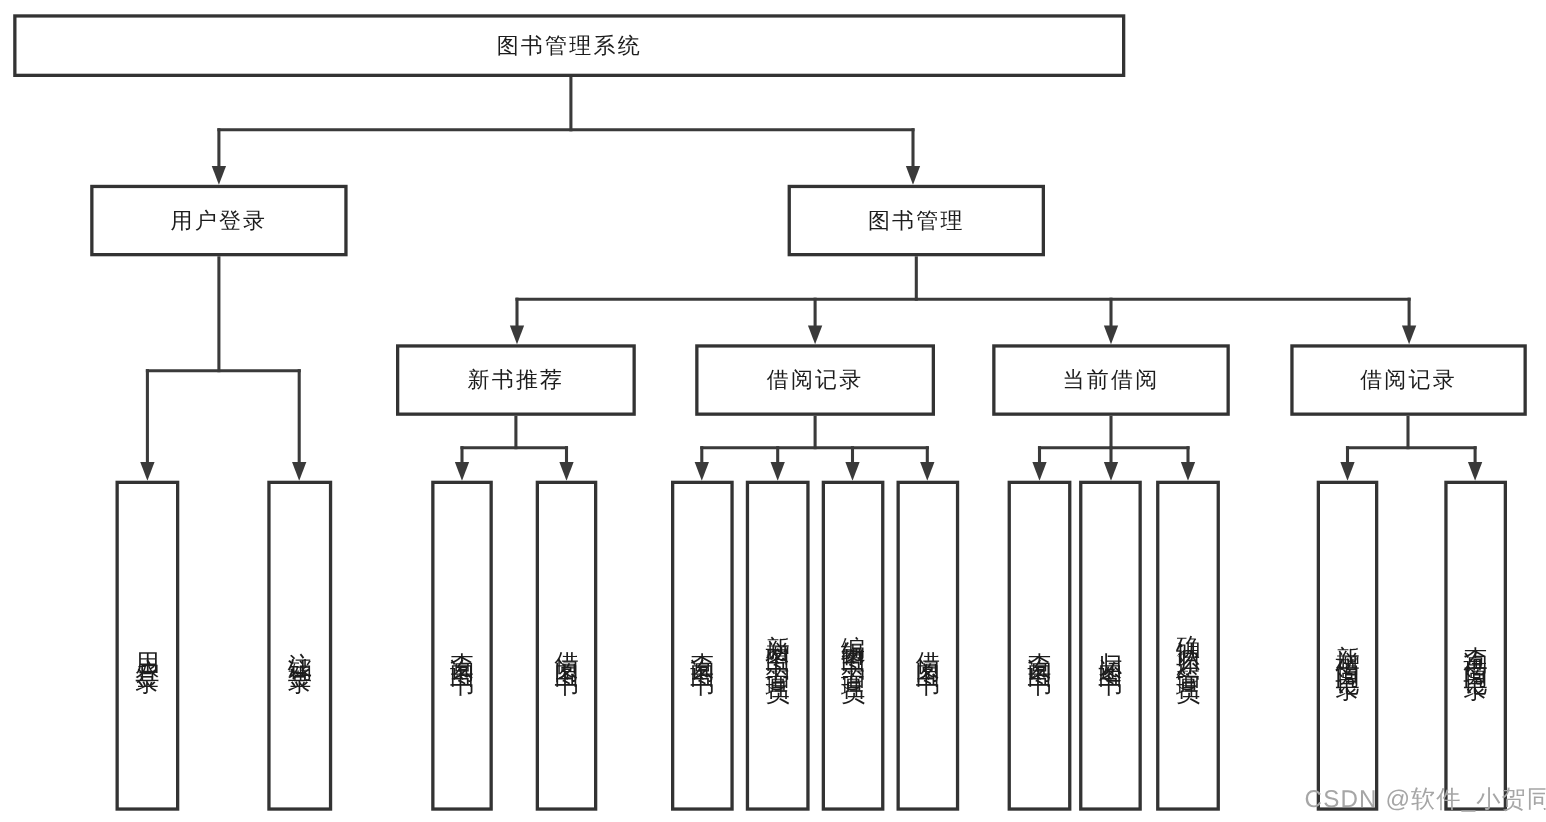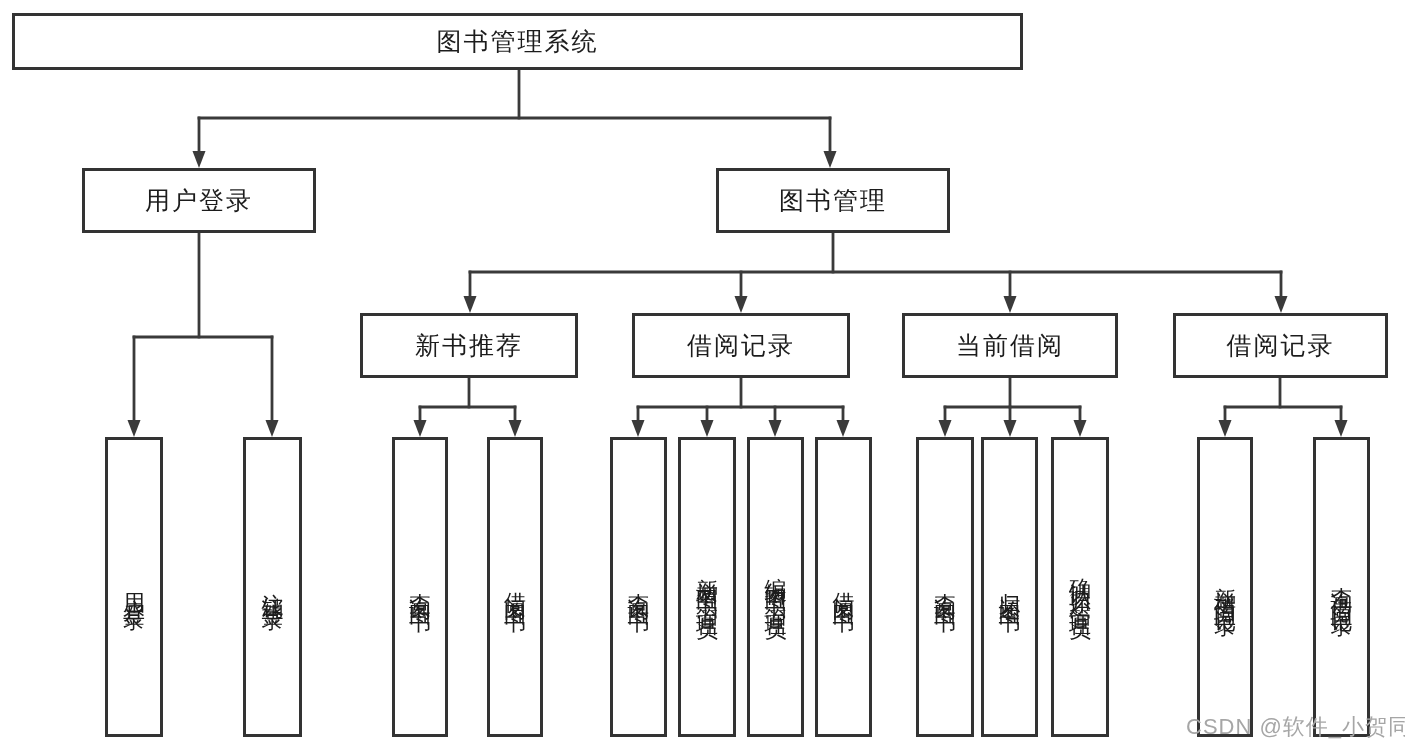--- a/index.html
+++ b/index.html
@@ -14,21 +14,21 @@
     color:var(--text);
   }
   #stage svg{position:absolute;left:0;top:0}
   svg line{stroke:var(--line);stroke-width:2.8;stroke-linecap:square}
   svg polygon{fill:var(--line)}
   .hbox,.vbox{
     position:absolute;box-sizing:border-box;background:#fff;
     border:3px solid var(--box-border);
     display:flex;align-items:center;justify-content:center;
   }
-  .hbox{font-size:25px;letter-spacing:2px;white-space:nowrap}
+  .hbox{font-size:20px;letter-spacing:2px;white-space:nowrap}
   .vbox span{
     writing-mode:vertical-rl;text-orientation:mixed;
     font-size:22px;line-height:1;letter-spacing:6px;
   }
   .watermark{
     position:absolute;left:1186px;top:712px;z-index:5;
     font-size:22px;letter-spacing:1px;color:var(--watermark);
     white-space:nowrap;pointer-events:none;
   }
 </style>

